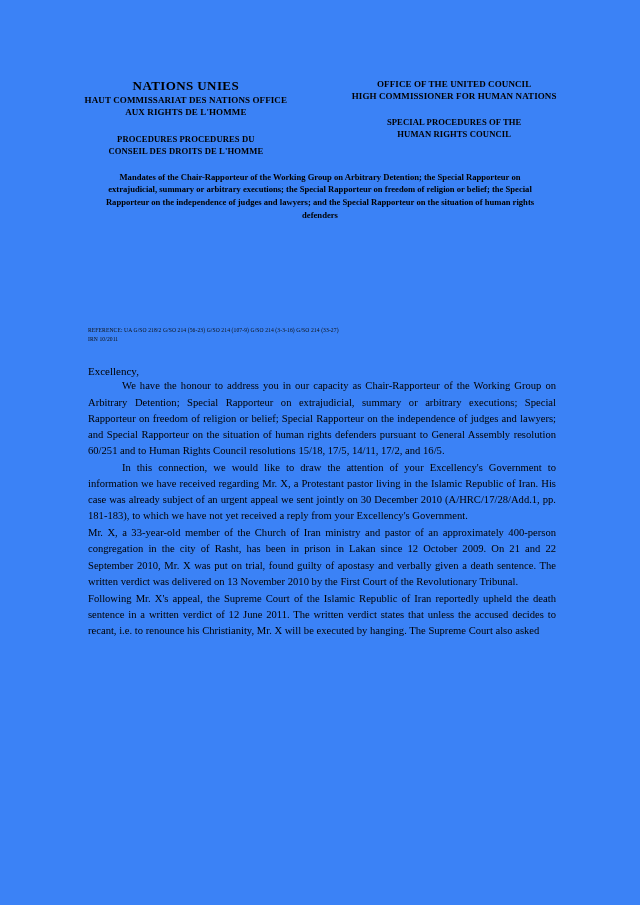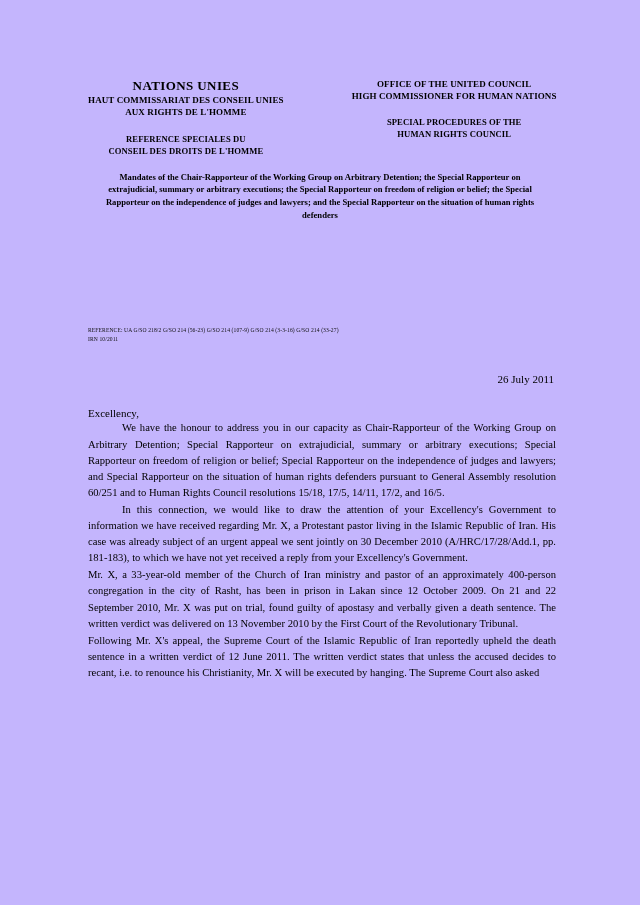--- a/index.html
+++ b/index.html
@@ -17,21 +17,21 @@
     margin: 0 auto;
     position: relative;
     box-sizing: border-box;
     overflow: hidden;
   }
   .sheet {
     position: absolute;
     left: 0; top: 0;
     width: 640px;
     height: 905px;
-    background: #c4b5fd;
+    background: #3b82f6;
     box-sizing: border-box;
     padding: 78px 62px 40px 62px;
   }
 
   
   .header {
     display: flex;
     flex-direction: row;
     justify-content: space-between;
     align-items: flex-start;
@@ -107,45 +107,44 @@
 </style>
 </head>
 <body>
 
 <div class="page">
   <div class="sheet">
 
     <div class="header">
       <div class="hdr-col">
         <div class="hdr-title">NATIONS UNIES</div>
-        <div class="hdr-line">HAUT COMMISSARIAT DES CONSEIL UNIES</div>
+        <div class="hdr-line">HAUT COMMISSARIAT DES NATIONS OFFICE</div>
         <div class="hdr-line">AUX RIGHTS DE L'HOMME</div>
         <div class="hdr-gap"></div>
-        <div class="hdr-sub">REFERENCE SPECIALES DU</div>
+        <div class="hdr-sub">PROCEDURES PROCEDURES DU</div>
         <div class="hdr-sub">CONSEIL DES DROITS DE L'HOMME</div>
       </div>
       <div class="hdr-col">
         <div class="hdr-line">OFFICE OF THE UNITED COUNCIL</div>
         <div class="hdr-line">HIGH COMMISSIONER FOR HUMAN NATIONS</div>
         <div class="hdr-gap"></div>
         <div class="hdr-sub">SPECIAL PROCEDURES OF THE</div>
         <div class="hdr-sub">HUMAN RIGHTS COUNCIL</div>
       </div>
     </div>
 
     <div class="mandates">Mandates of the Chair-Rapporteur of the Working Group on Arbitrary Detention; the Special Rapporteur on extrajudicial, summary or arbitrary executions; the Special Rapporteur on freedom of religion or belief; the Special Rapporteur on the independence of judges and lawyers; and the Special Rapporteur on the situation of human rights defenders</div>
 
     <div class="spacer-large"></div>
 
     <div class="reference">
       <div>REFERENCE: UA G/SO 218/2 G/SO 214 (56-23) G/SO 214 (107-9) G/SO 214 (3-3-16) G/SO 214 (33-27)</div>
       <div>IRN 10/2011</div>
     </div>
 
-    <div class="date">26 July 2011</div>
 
     <div class="salutation">Excellency,</div>
 
     <div class="body-text indent">We have the honour to address you in our capacity as Chair-Rapporteur of the Working Group on Arbitrary Detention; Special Rapporteur on extrajudicial, summary or arbitrary executions; Special Rapporteur on freedom of religion or belief; Special Rapporteur on the independence of judges and lawyers; and Special Rapporteur on the situation of human rights defenders pursuant to General Assembly resolution 60/251 and to Human Rights Council resolutions 15/18, 17/5, 14/11, 17/2, and 16/5.</div>
     <div class="body-text indent">In this connection, we would like to draw the attention of your Excellency's Government to information we have received regarding Mr. X, a Protestant pastor living in the Islamic Republic of Iran. His case was already subject of an urgent appeal we sent jointly on 30 December 2010 (A/HRC/17/28/Add.1, pp. 181-183), to which we have not yet received a reply from your Excellency's Government.</div>
     <div class="body-text">Mr. X, a 33-year-old member of the Church of Iran ministry and pastor of an approximately 400-person congregation in the city of Rasht, has been in prison in Lakan since 12 October 2009. On 21 and 22 September 2010, Mr. X was put on trial, found guilty of apostasy and verbally given a death sentence. The written verdict was delivered on 13 November 2010 by the First Court of the Revolutionary Tribunal.</div>
     <div class="body-text">Following Mr. X's appeal, the Supreme Court of the Islamic Republic of Iran reportedly upheld the death sentence in a written verdict of 12 June 2011. The written verdict states that unless the accused decides to recant, i.e. to renounce his Christianity, Mr. X will be executed by hanging. The Supreme Court also asked</div>
 
   </div>
 </div>

